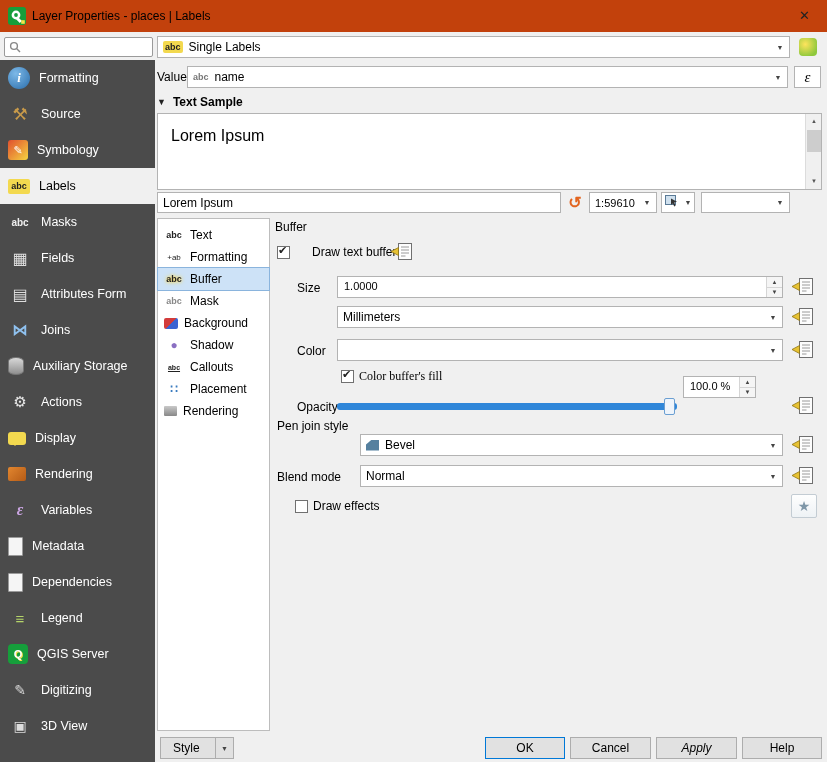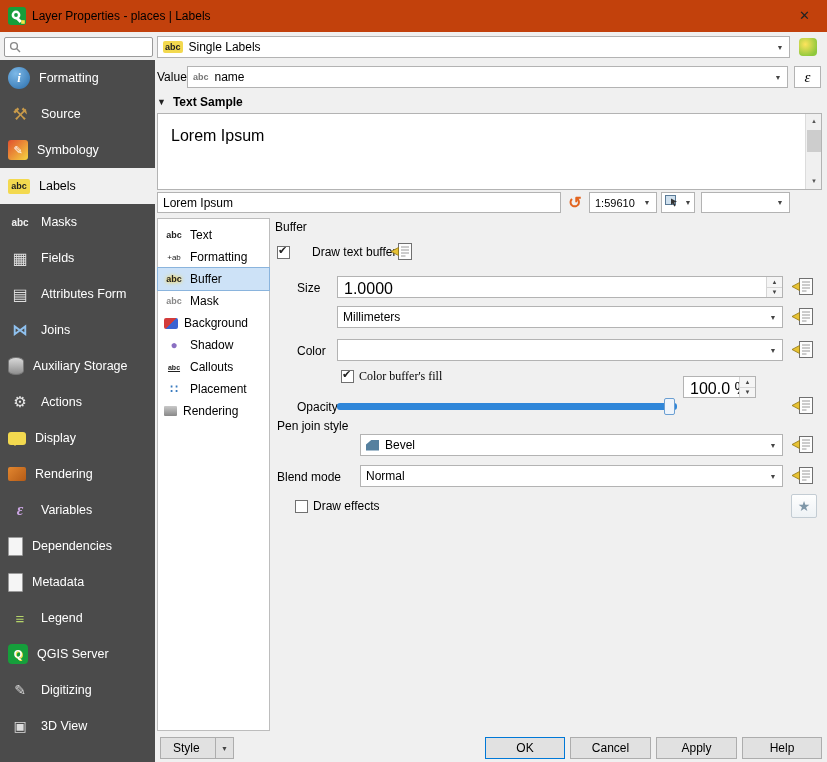--- a/index.html
+++ b/index.html
@@ -68,21 +68,21 @@
            align-items:center; padding-left:5px; font-size:12px; cursor:default; }
   .combo-arrow { margin-left:auto; width:18px; text-align:center; font-size:7px; color:#444; flex:none; }
   .combo-text { white-space:nowrap; overflow:hidden; }
   .mini-abc { font-size:9px; font-weight:bold; margin-right:6px; flex:none; }
   .mini-abc.yellow { background:#f3d94f; color:#222; padding:1px 2px; border-radius:2px; }
   .mini-abc.gray { color:#777; }
 
   .lbl { position:absolute; font-size:12px; white-space:nowrap; }
 
   .spin { position:absolute; background:#fff; border:1px solid #b3b3b3; }
-  .spin-val { position:absolute; left:6px; top:3px; font-size:16px; }
+  .spin-val { position:absolute; left:6px; top:3px; font-size:11px; }
   .spin-arrows { position:absolute; right:0; top:0; bottom:0; width:16px; display:flex;
                  flex-direction:column; border-left:1px solid #d5d5d5; background:#f5f5f5; }
   .sa { flex:1; display:flex; align-items:center; justify-content:center; font-size:6px; color:#444; }
   .sa + .sa { border-top:1px solid #d5d5d5; }
 
   .cb { position:absolute; width:13px; height:13px; background:#fff; border:1px solid #707070; }
   .cb.checked::after { content:"✔"; position:absolute; left:0px; top:-3px; font-size:11px; color:#222; }
   .cb-label { position:absolute; font-size:12px; white-space:nowrap; }
 
   .dd-btn { position:absolute; width:24px; height:20px; cursor:default; }
@@ -184,21 +184,21 @@
                  justify-content:center; }
   .star { color:#7f97a8; font-size:14px; }
 
   
   #style-btn { left:160px; top:737px; width:74px; height:22px; justify-content:flex-start;
                padding-left:12px; }
   .split-arrow { margin-left:auto; width:18px; border-left:1px solid #adadad; align-self:stretch;
                  display:flex; align-items:center; justify-content:center; font-size:7px; color:#444; }
   #ok-btn     { left:485px; top:737px; width:80px; border-color:#0078d7; }
   #cancel-btn { left:570px; top:737px; width:81px; }
-  #apply-btn  { left:656px; top:737px; width:81px; }
+  #apply-btn  { left:656px; top:737px; width:81px;font-style:italic; }
   #help-btn   { left:742px; top:737px; width:80px; }
 </style>
 </head>
 <body>
 
 <div class="window">
 
   <div class="titlebar">
     <span class="app-icon">
       <svg width="18" height="18" viewBox="0 0 18 18">
@@ -271,25 +271,25 @@
       <div class="sb-item">
         <span class="sb-icon ic-rendering"></span>
         <span class="sb-label">Rendering</span>
       </div>
       <div class="sb-item">
         <span class="sb-icon ic-variables">ε</span>
         <span class="sb-label">Variables</span>
       </div>
       <div class="sb-item">
         <span class="sb-icon ic-doc"></span>
+        <span class="sb-label">Metadata</span>
+      </div>
+      <div class="sb-item">
+        <span class="sb-icon ic-doc"></span>
         <span class="sb-label">Dependencies</span>
-      </div>
-      <div class="sb-item">
-        <span class="sb-icon ic-doc"></span>
-        <span class="sb-label">Metadata</span>
       </div>
       <div class="sb-item">
         <span class="sb-icon ic-legend">≡</span>
         <span class="sb-label">Legend</span>
       </div>
       <div class="sb-item">
         <span class="sb-icon ic-qgis">Q</span>
         <span class="sb-label">QGIS Server</span>
       </div>
       <div class="sb-item">

